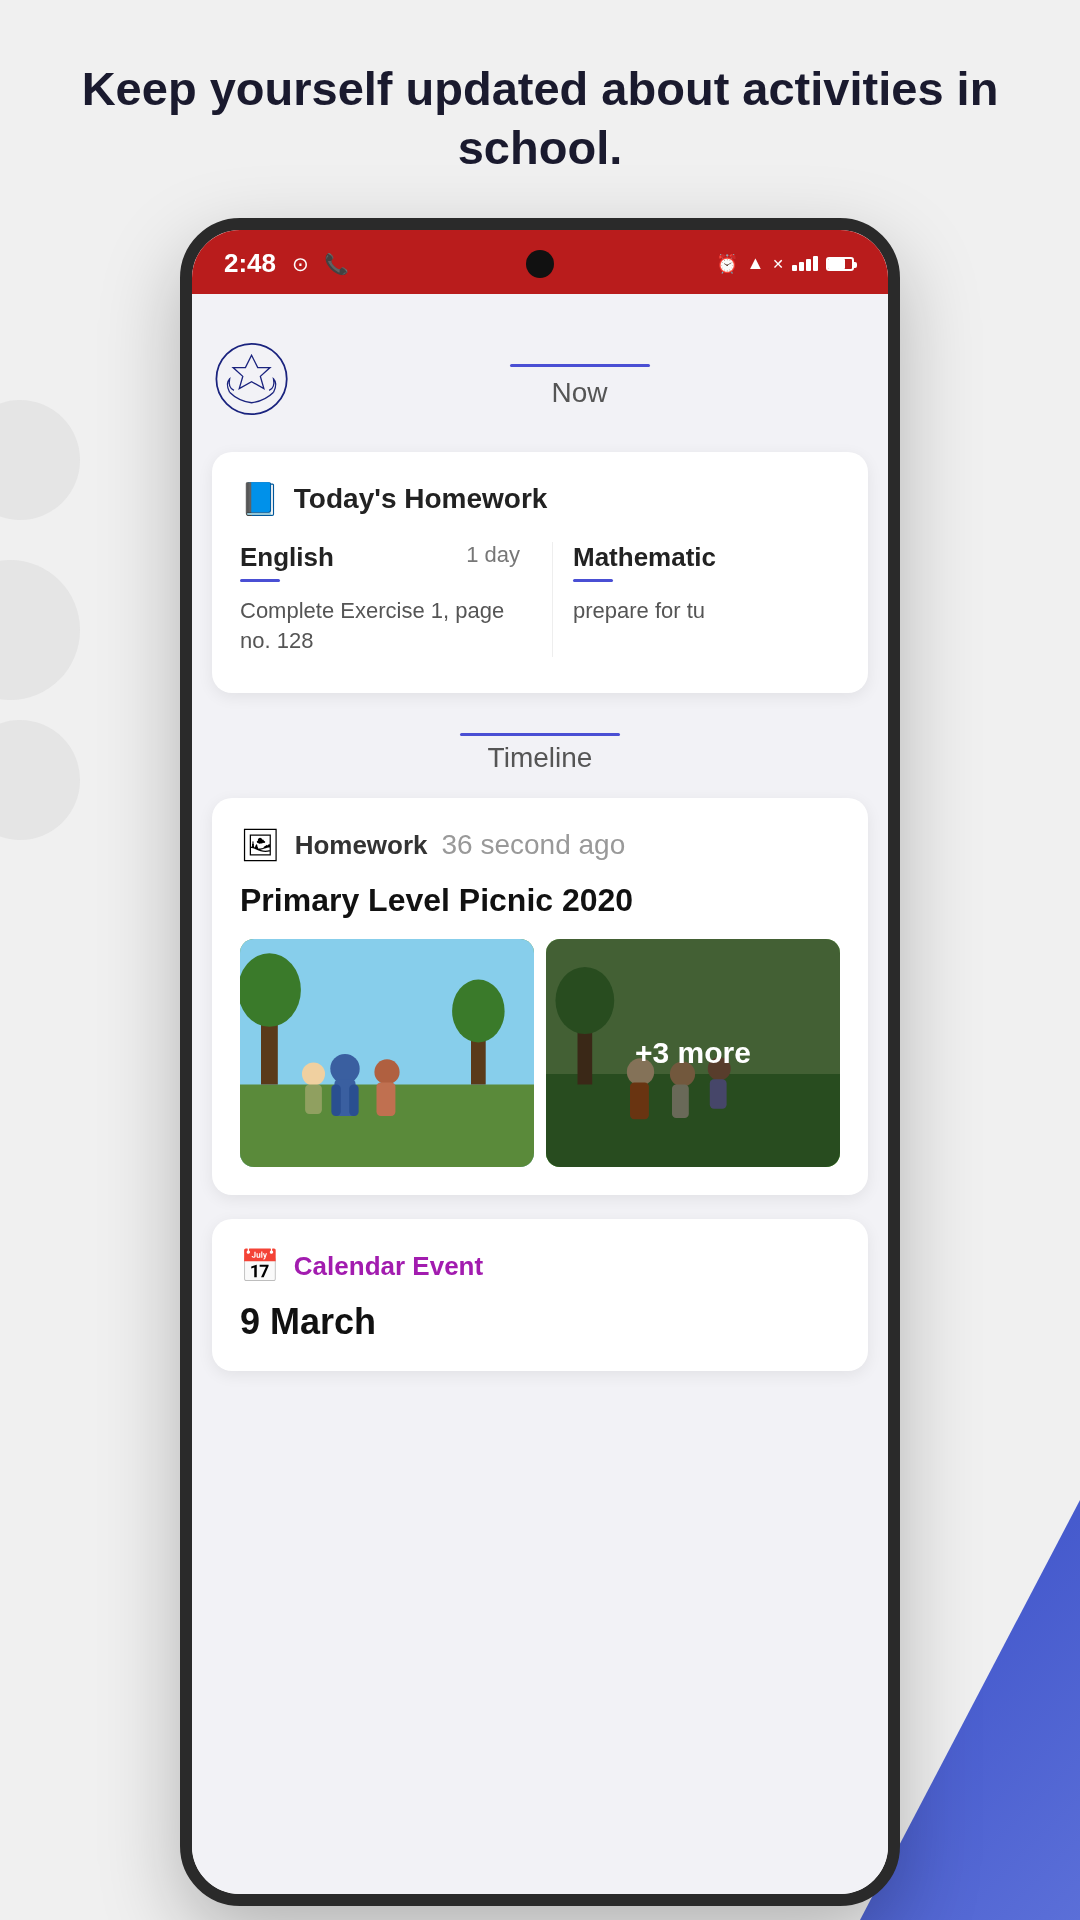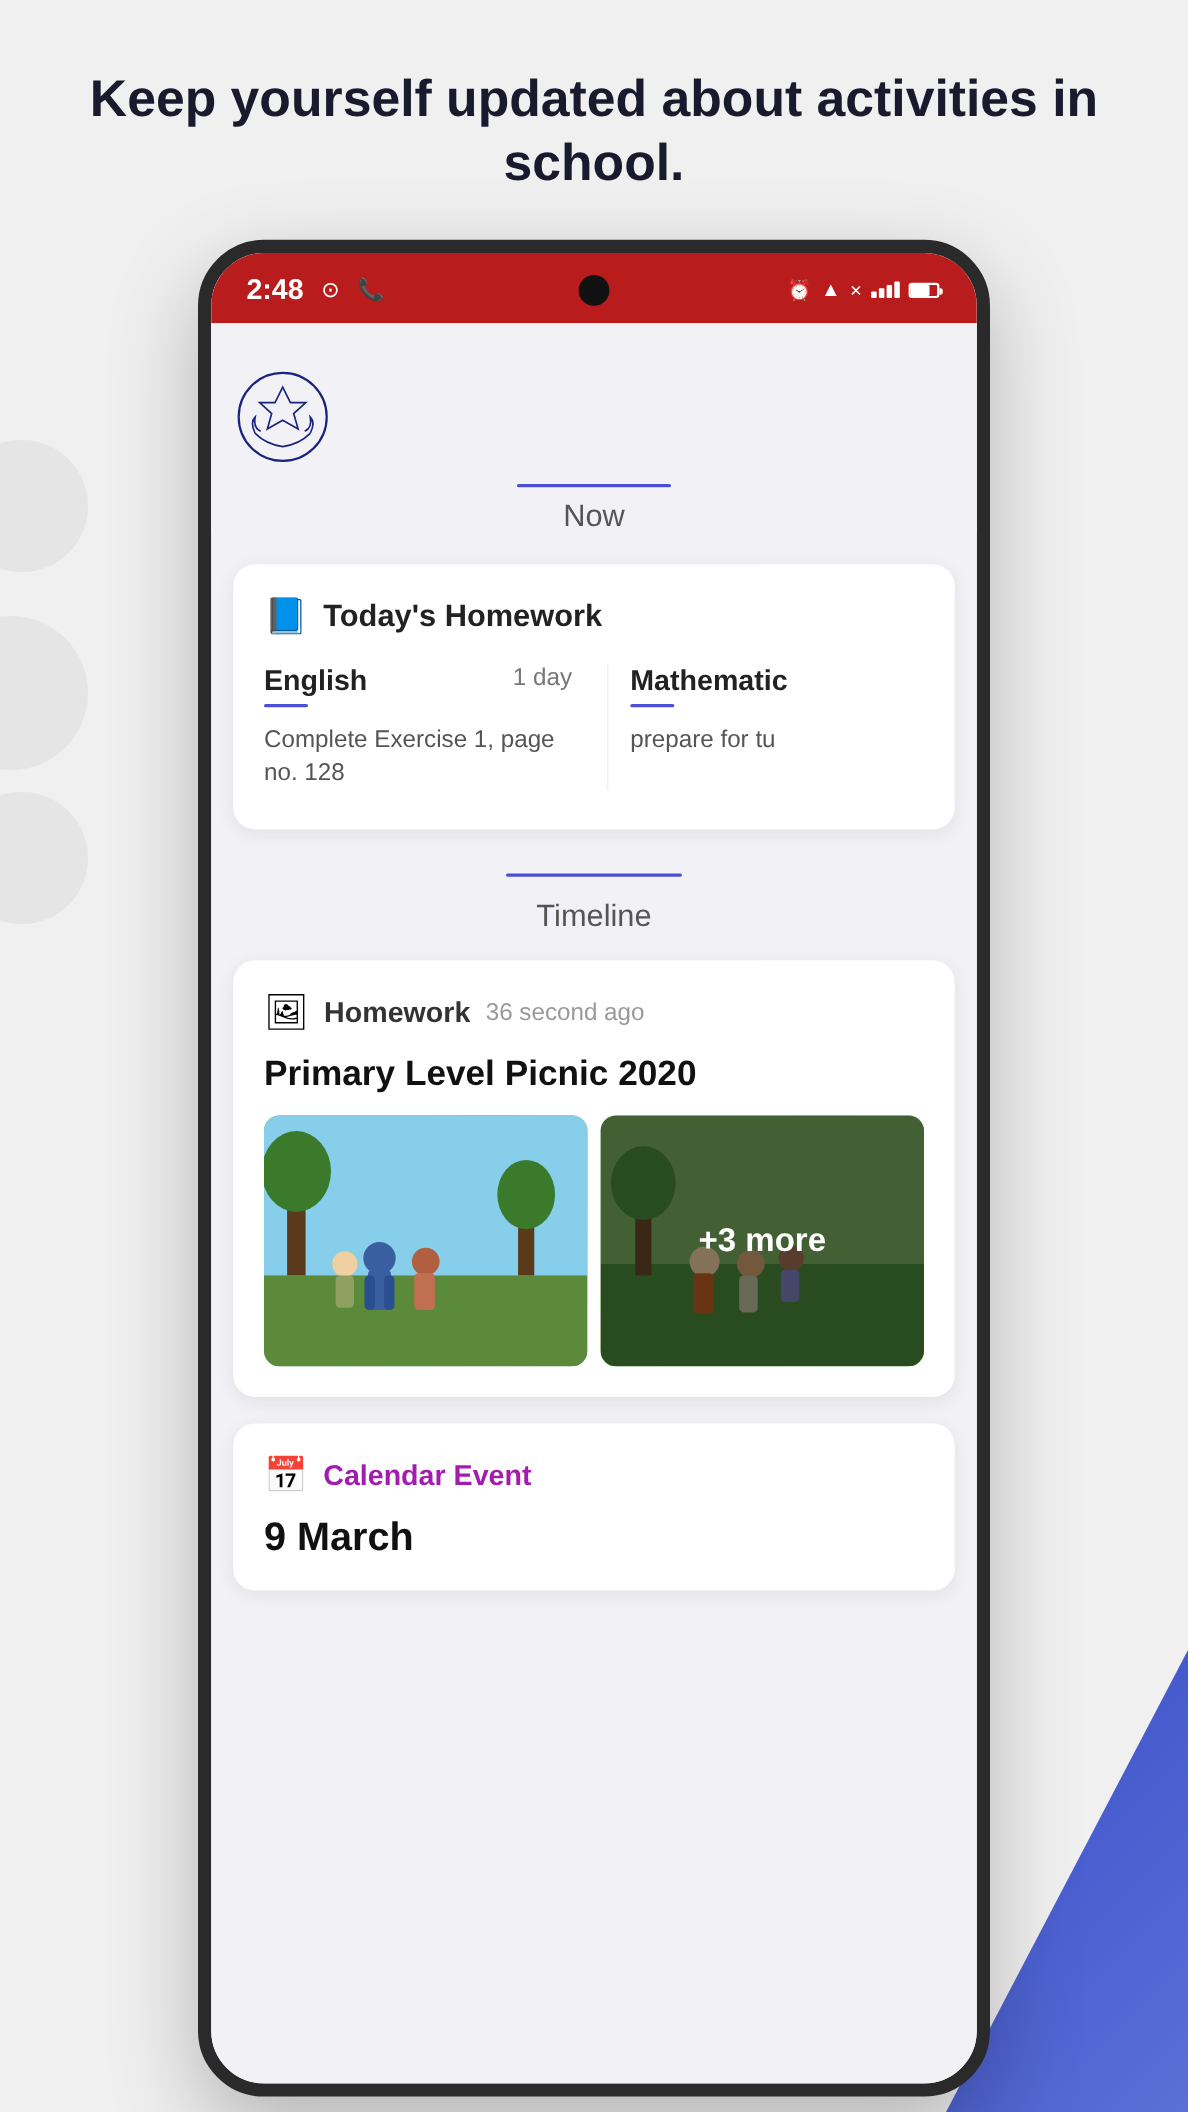--- a/index.html
+++ b/index.html
@@ -121,22 +121,22 @@
     
     .app-content {
       background: #f2f2f6;
       min-height: 1600px;
     }
 
     
     .school-header {
       background: #f2f2f6;
       display: flex;
-      flex-direction: column;
-      align-items: flex-start;
+      flex-direction: row;
+      align-items: center;
       padding: 40px 20px 0 20px;
     }
     .school-logo {
       width: 90px;
       height: 90px;
     }
     .now-tab-container {
       width: 100%;
       display: flex;
       flex-direction: column;
@@ -233,21 +233,21 @@
     }
     .timeline-tab-line {
       width: 160px;
       height: 3px;
       background: #4a4fd4;
       border-radius: 2px;
     }
     .timeline-tab-label {
       font-size: 28px;
       color: #555;
-      margin-top: 20px;
+      margin-top: 6px;
     }
 
     
     .event-card {
       background: #fff;
       border-radius: 20px;
       margin: 24px 20px 0 20px;
       padding: 28px;
       box-shadow: 0 4px 16px rgba(0,0,0,0.07);
     }
@@ -259,21 +259,21 @@
     }
     .event-icon {
       font-size: 32px;
     }
     .event-type {
       font-size: 26px;
       font-weight: 600;
       color: #333;
     }
     .event-time {
-      font-size: 22px;
+      font-size: 28px;
       color: #999;
     }
     .event-title {
       font-size: 32px;
       font-weight: 700;
       color: #111;
       margin-bottom: 20px;
     }
     .gallery-grid {
       display: flex;

